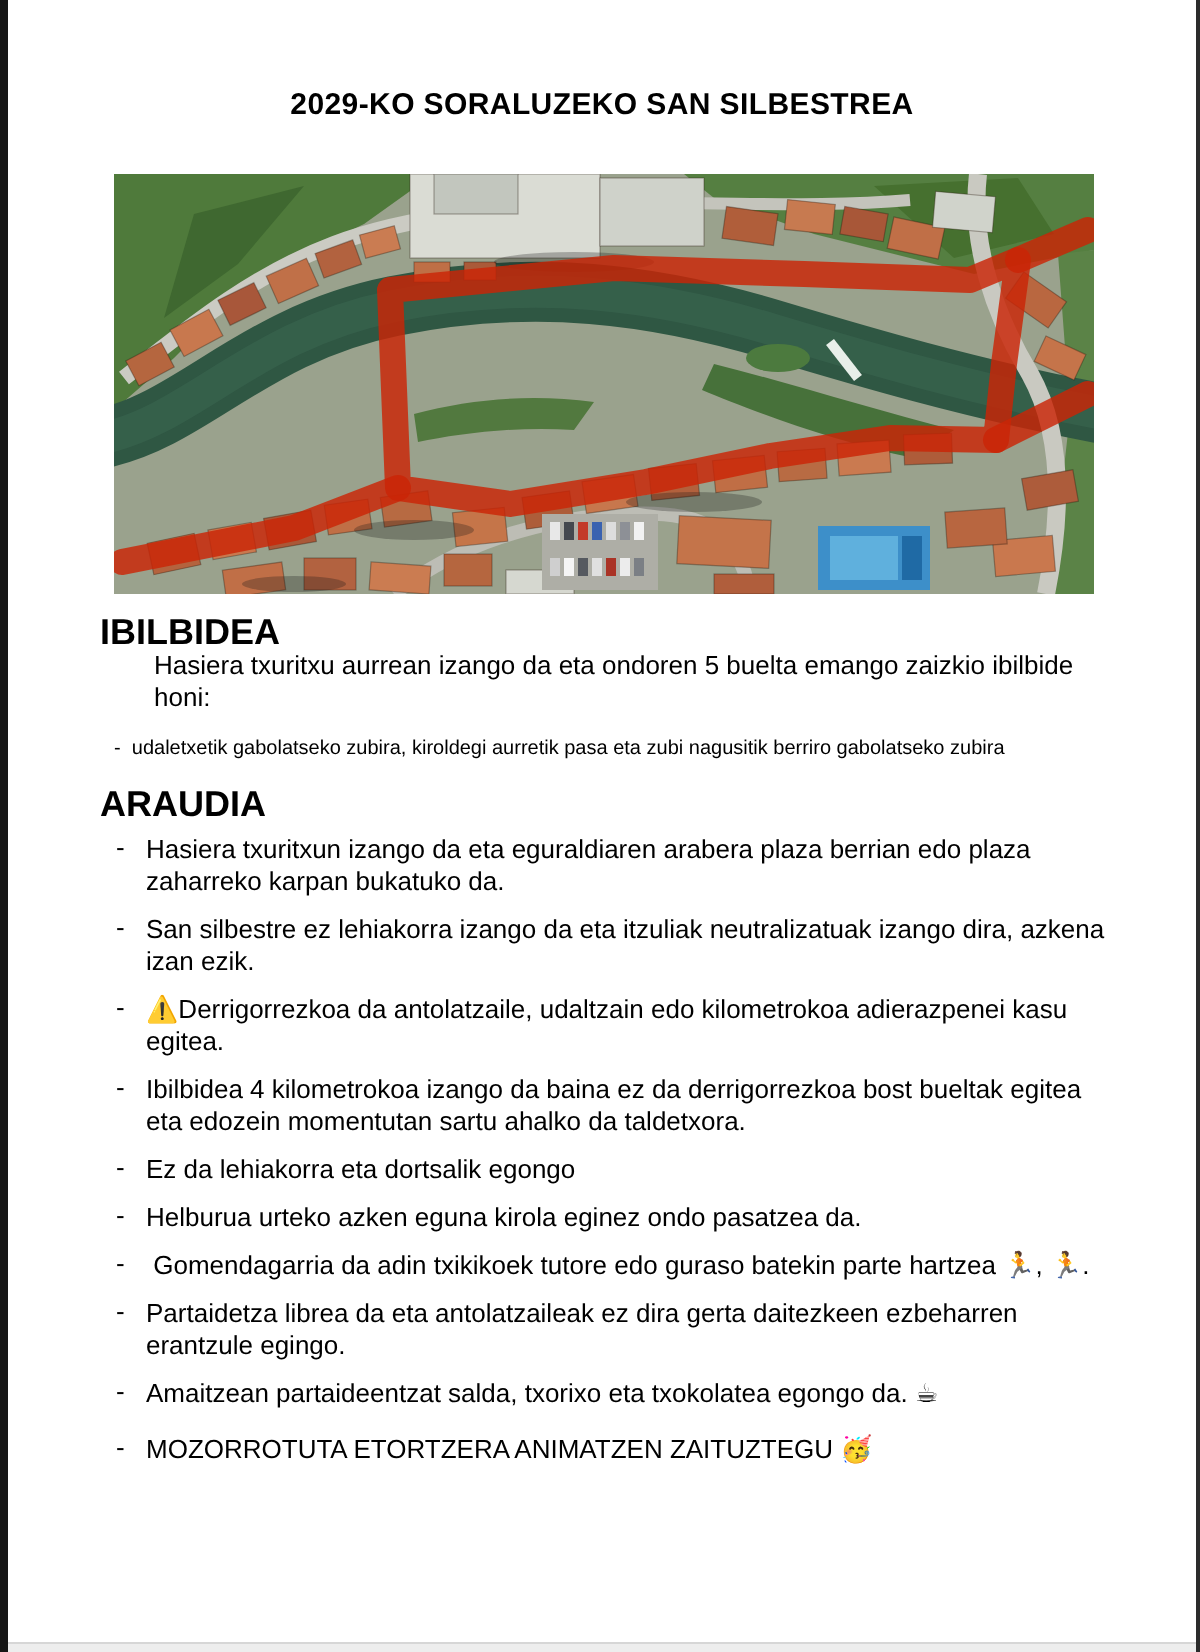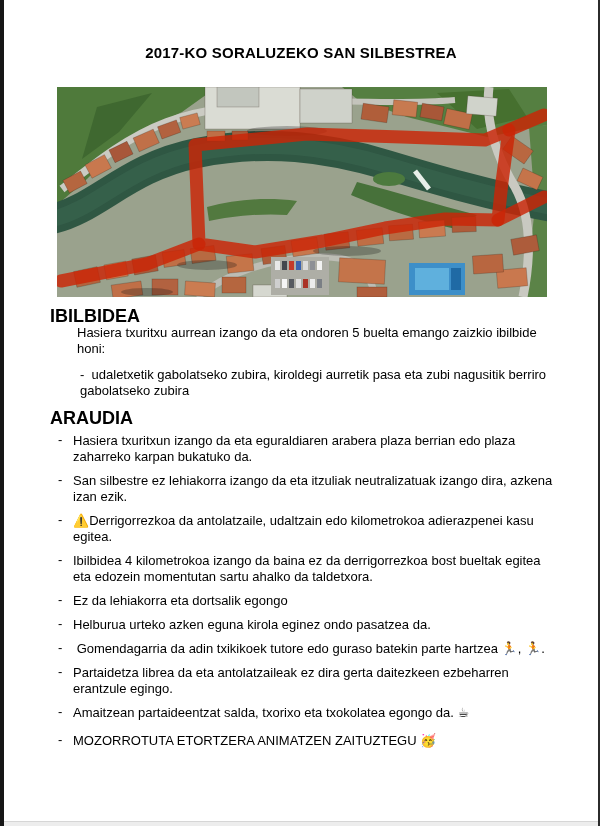--- a/index.html
+++ b/index.html
@@ -36,22 +36,22 @@
   h2.heading{
     margin:11px 46px 0;
     font-size:18px;line-height:16px;
     text-align:left;font-weight:bold;
   }
   p.intro{
     margin:1px 45px 0 73px;
     font-size:13px;line-height:16px;
   }
   p.flat-bullet{
-    margin:10px 45px 0 76px;
-    font-size:13px;line-height:16px;
+    margin:10px 45px 0 53px;
+    font-size:10px;line-height:16px;
     white-space:pre-wrap;
   }
   p.flat-bullet::before{content:"-  ";}
   ul.rules{
     list-style:none;
     margin:7px 40px 0 53px;padding:0;
     font-size:13px;line-height:16px;
   }
   ul.rules li{
     position:relative;
@@ -63,21 +63,21 @@
     content:"-";
     position:absolute;left:1px;top:-1px;
   }
   ul.rules li.last{margin-top:12px;}
 </style>
 </head>
 <body>
 
 <div class="viewport">
 
-  <h1 class="title">2017-KO SORALUZEKO SAN SILBESTREA</h1>
+  <h1 class="title">2029-KO SORALUZEKO SAN SILBESTREA</h1>
 
 
   <figure class="map">
     <svg width="490" height="210" viewBox="0 0 490 210">
 
       <rect width="490" height="210" fill="#9aa28d"></rect>
 
       <g>
         <path d="M0,0 L160,0 L125,25 L70,52 L30,92 L0,118 Z" fill="#4f7a3b"></path>
         <path d="M40,20 L95,6 L62,45 L25,72 Z" fill="#3f6830"></path>

